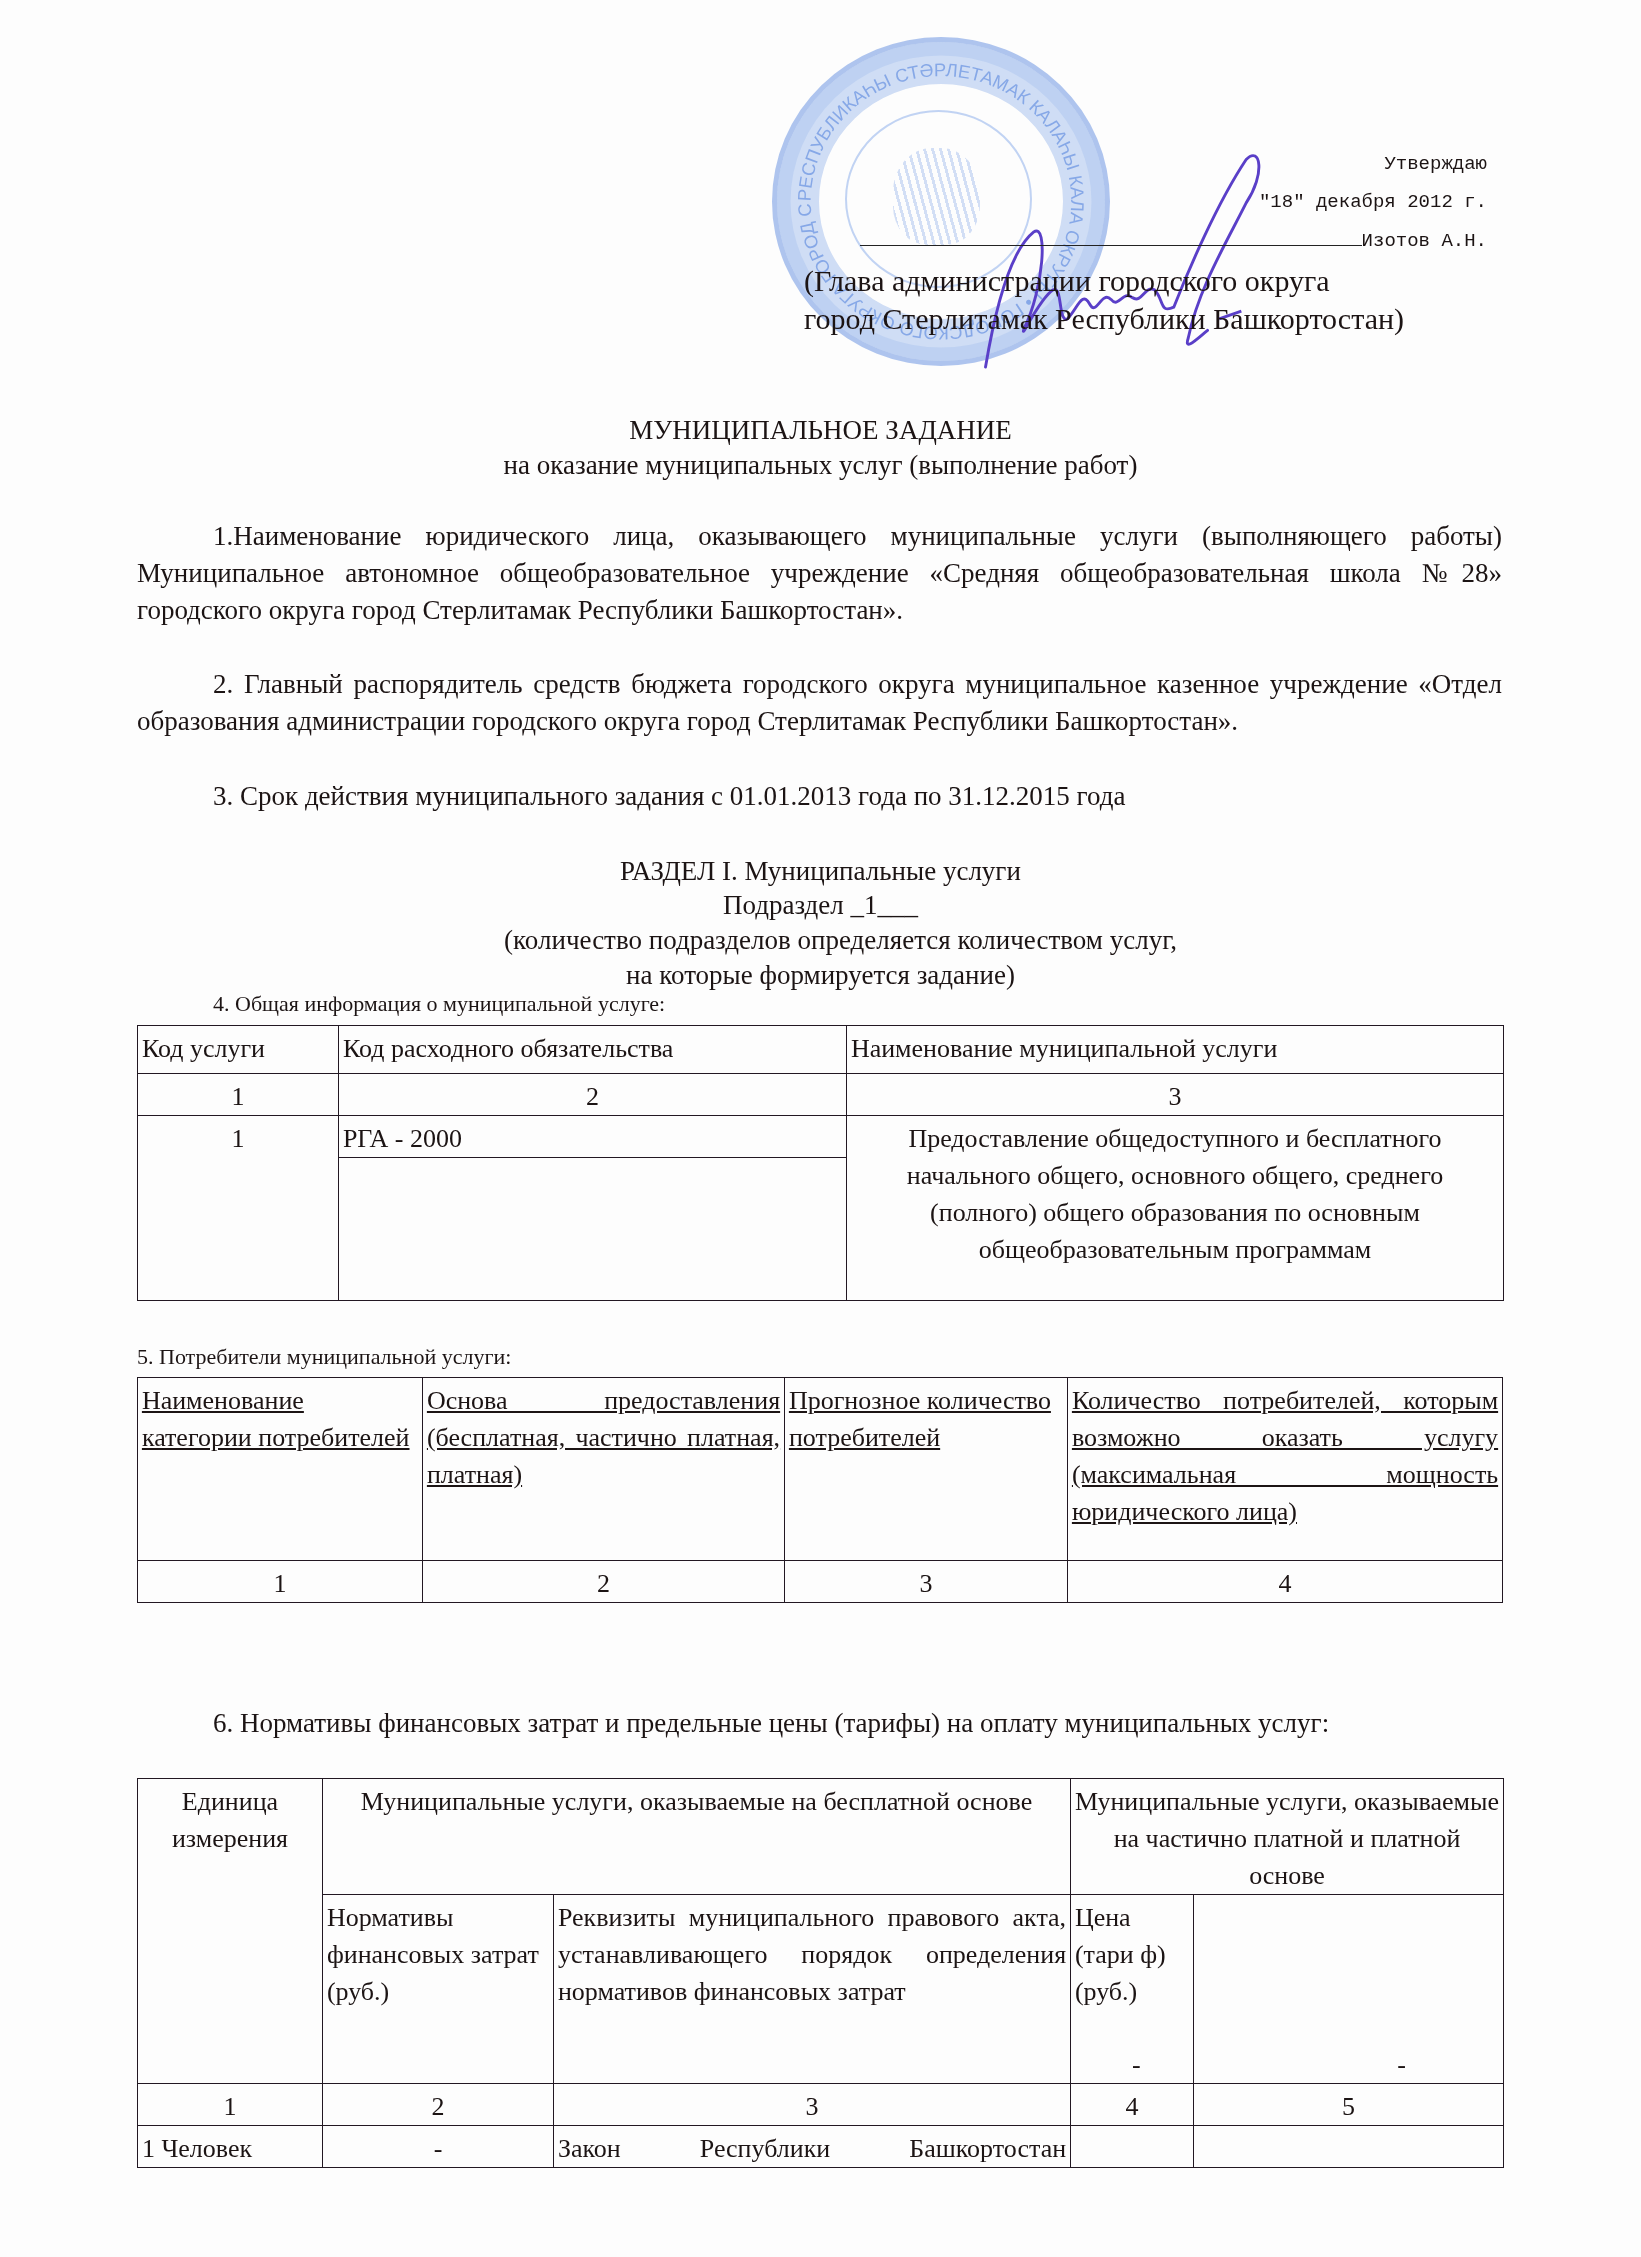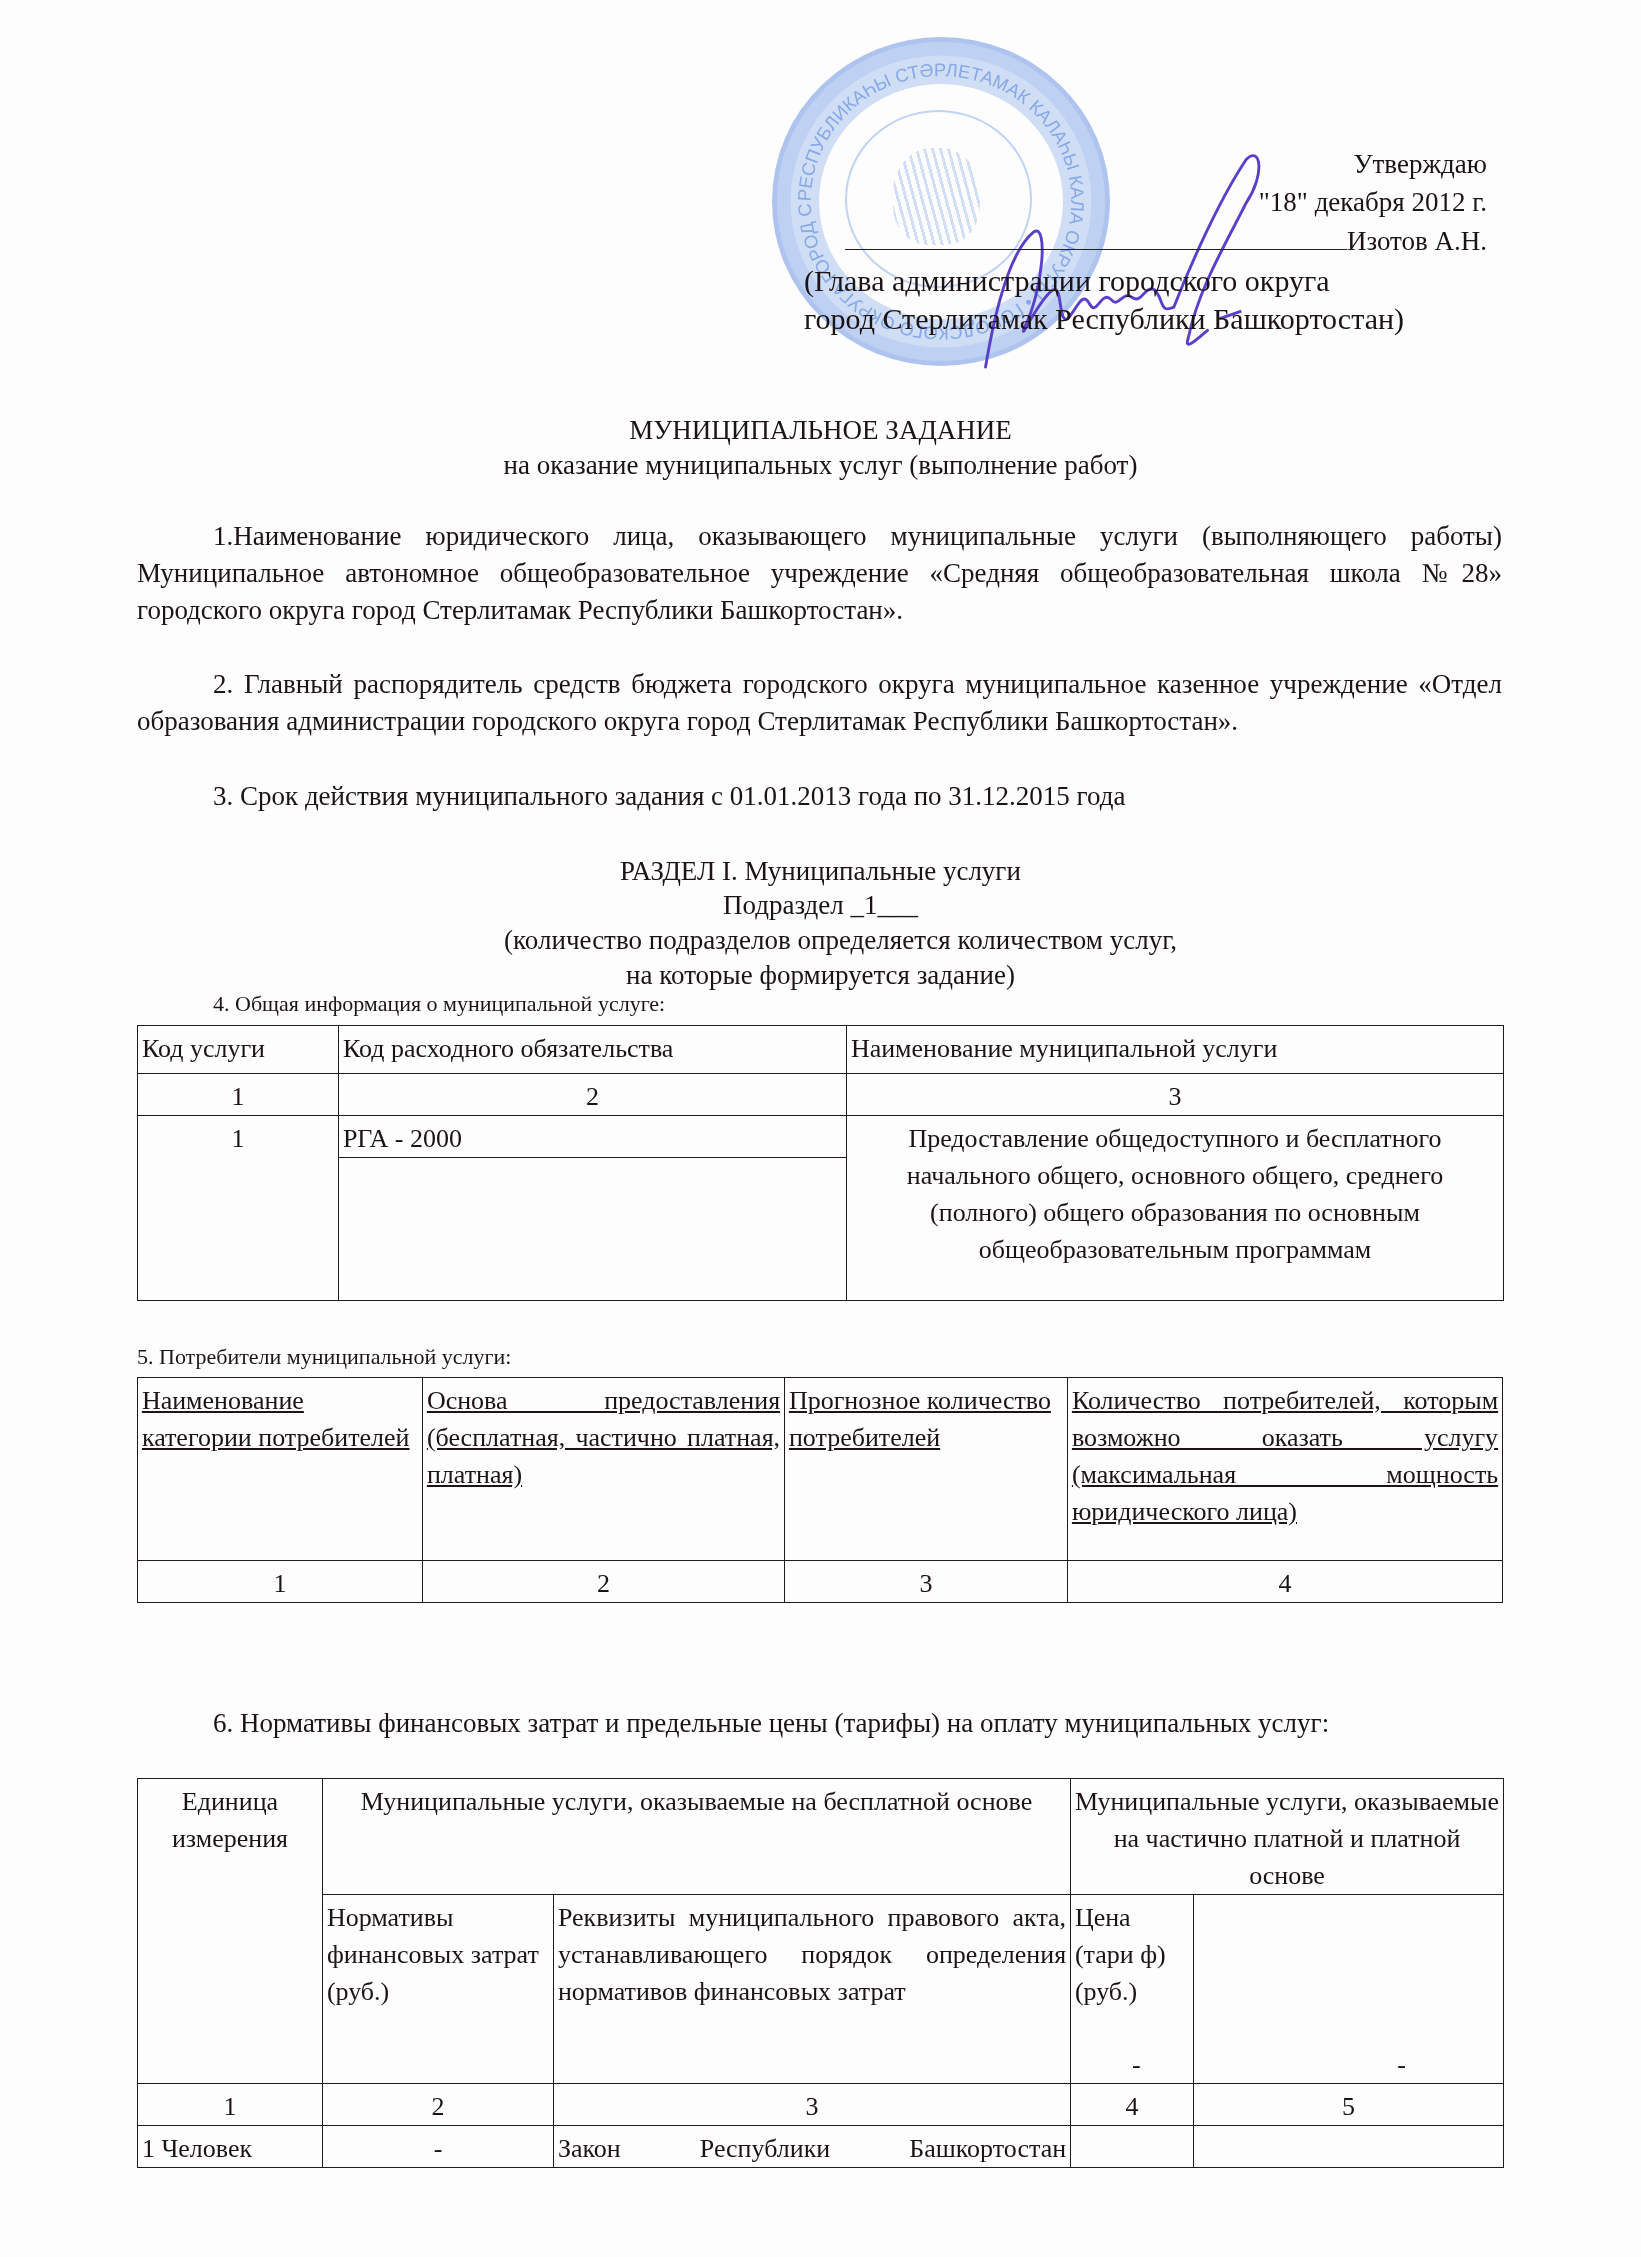--- a/index.html
+++ b/index.html
@@ -25,21 +25,21 @@
   .stamp .emblem {
     position: absolute; left: 116px; top: 106px; width: 87px; height: 97px;
     border-radius: 45% 45% 40% 40%;
     background: repeating-linear-gradient(75deg, rgba(130,165,230,0.35) 0 2.9px, transparent 2.9px 7.7px);
   }
   .stamp .ring-text {
     position: absolute; left: 0; top: 0; width: 100%; height: 100%;
     color: rgba(110,150,225,0.7); font-family: "Liberation Sans", sans-serif; font-size: 19.3px;
   }
   .signature { left: 966px; top: 145px; width: 319px; height: 251px; }
-  .approve { right: 154px; text-align: left; line-height: 39px; font-size: 27px; }
+  .approve { right: 154px; text-align: left; line-height: 39px; font-size: 19px; font-family: Liberation Mono, monospace; }
   .approve-line { display: inline-block; width: 502px; border-bottom: 1.9px solid #222; height: 23px; vertical-align: baseline; }
   .approve-sub { left: 804px; font-size: 30px; line-height: 39px; }
   .center { left: 0; width: 1641px; text-align: center; font-size: 27px; line-height: 35px; }
   .para {
     left: 137px; width: 1365px; text-align: justify; text-indent: 76px;
     font-size: 27px; line-height: 37px; margin: 0;
   }
   .para.last { text-align-last: left; }
   .label { left: 213px; font-size: 22px; }
   .label.noindent { left: 137px; }

